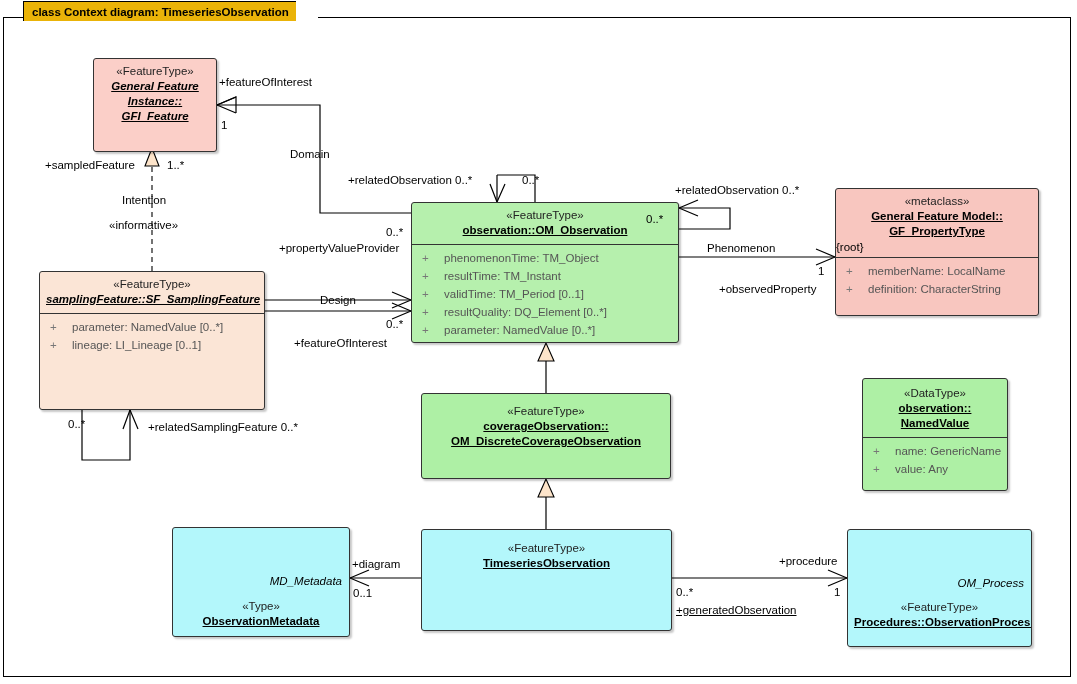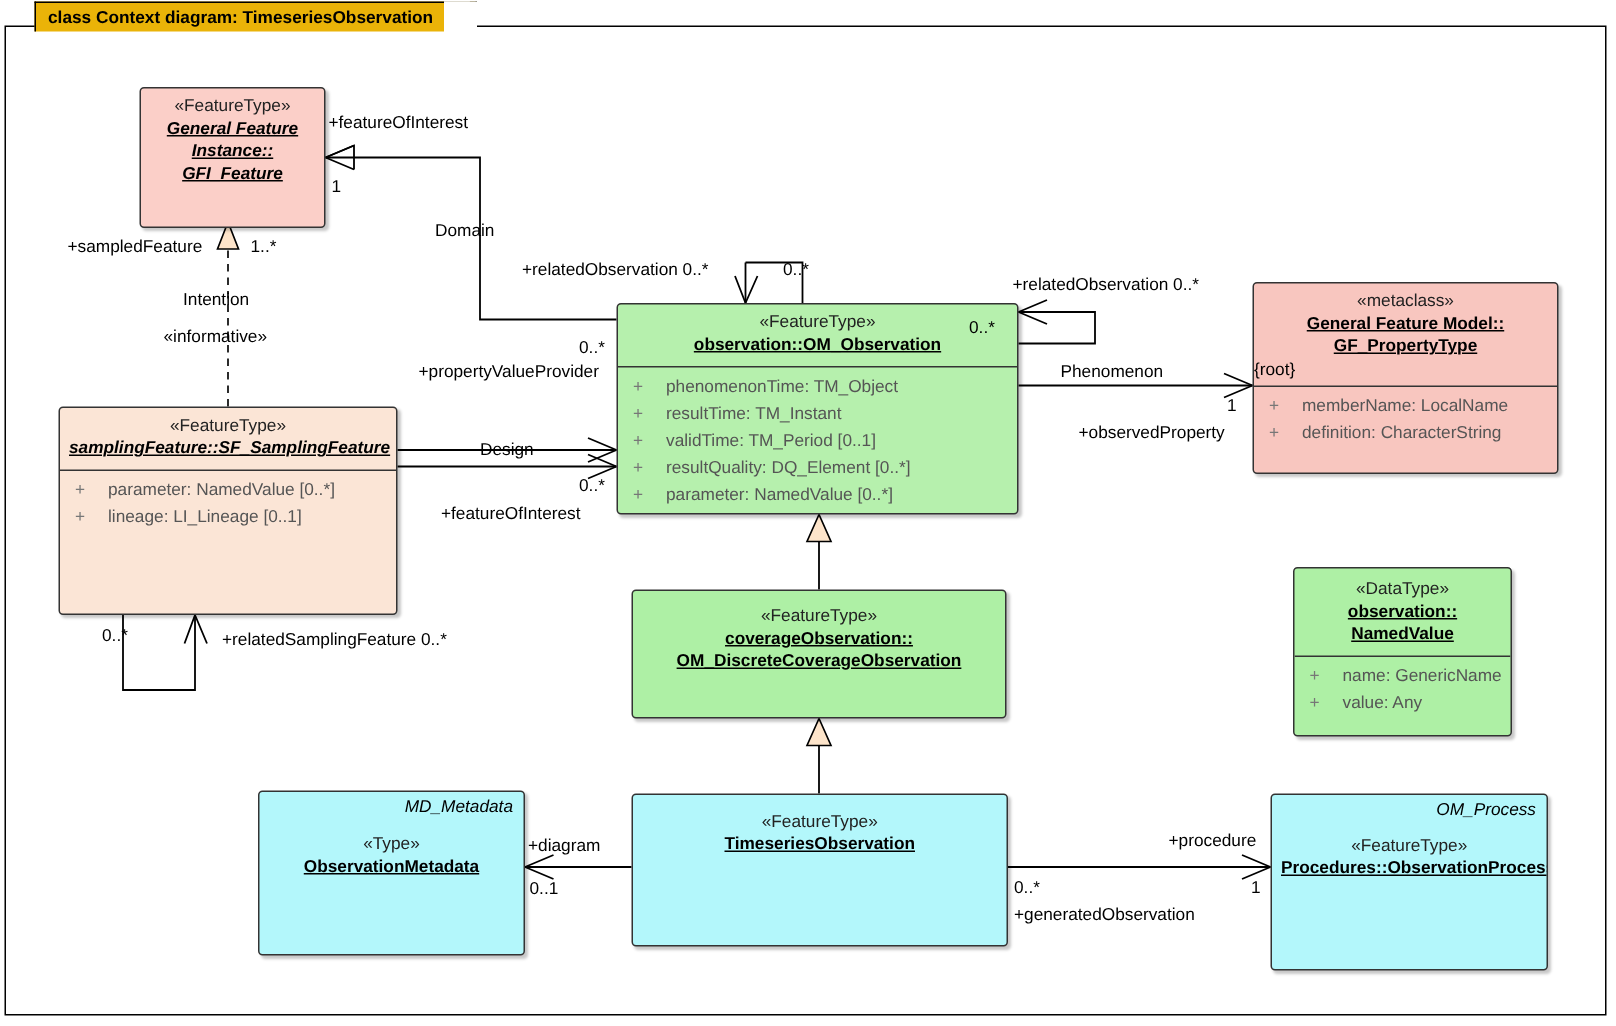--- a/index.html
+++ b/index.html
@@ -85,20 +85,21 @@
     text-decoration: underline;
   }
   .cls .nm.it { font-style: italic; }
   .cls .alias {
     font-size: 11.5px;
     font-style: italic;
     color: #000;
     text-align: right;
     padding: 3px 7px 0 0;
     line-height: 15px;
+    margin-top: 43px;
   }
   .cls .root {
     font-size: 11.5px;
     color: #000;
     text-align: left;
     padding: 1px 7px 2px 0;
     line-height: 15px;
   }
   .cls .sep {
     border-top: 1px solid #333;
@@ -336,15 +337,15 @@
   <div class="lbl" style="left:68px; top:418px;">0..*</div>
   <div class="lbl" style="left:148px; top:421px;">+relatedSamplingFeature 0..*</div>
 
   <div class="lbl" style="left:352px; top:558px;">+diagram</div>
   <div class="lbl" style="left:353px; top:587px;">0..1</div>
 
   <div class="lbl" style="left:779px; top:555px;">+procedure</div>
   <div class="lbl" style="left:834px; top:586px;">1</div>
 
   <div class="lbl" style="left:676px; top:586px;">0..*</div>
-  <div class="lbl" style="left:676px; top:604px;">+generatedObservation</div>
+  <div class="lbl" style="left:676px; top:604px;text-decoration:underline;">+generatedObservation</div>
 
 </div>
 
 </body></html>

